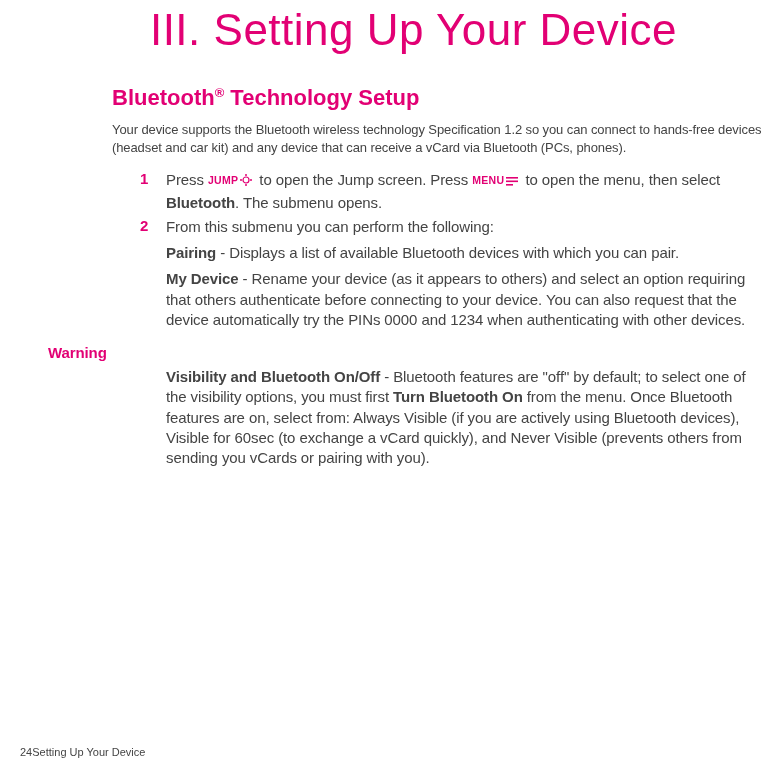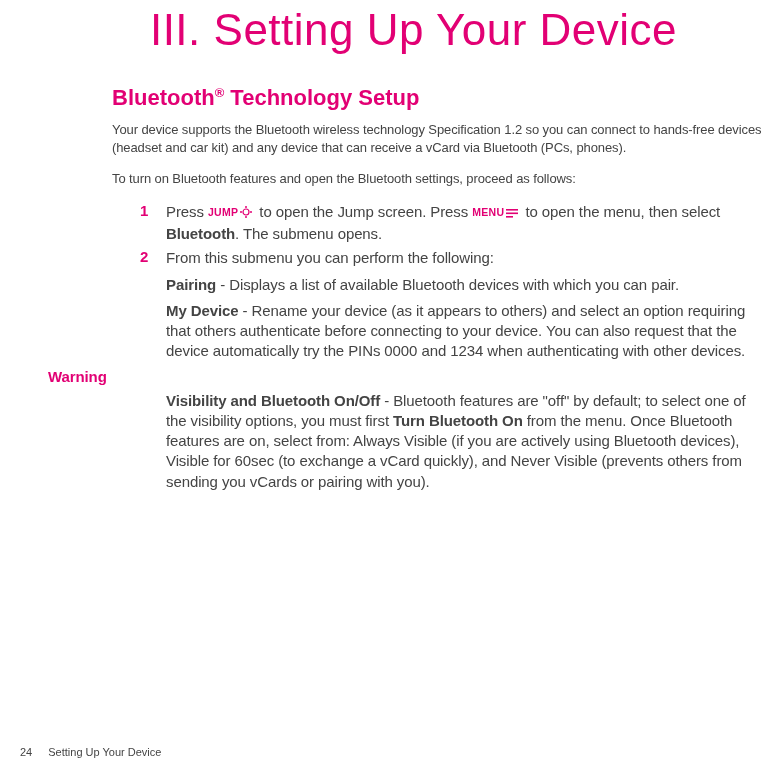--- a/index.html
+++ b/index.html
@@ -77,21 +77,21 @@
       vertical-align: 1px;
     }
     .jump-icon, .menu-icon {
       display: inline-block;
       vertical-align: -2px;
       margin: 0 2px 0 1px;
     }
     .warning-row {
       display: flex;
       align-items: stretch;
-      margin: 0 0 6px 0;
+      margin: 8px 0 6px 0;
     }
     .warning-label {
       width: 128px;
       padding-left: 48px;
       padding-top: 6px;
       color: #e20074;
       font-weight: 700;
       font-size: 15px;
       flex-shrink: 0;
       letter-spacing: -0.1px;
@@ -106,33 +106,32 @@
       margin-left: 12px;
       letter-spacing: -0.1px;
     }
     .footer {
       position: absolute;
       bottom: 22px;
       left: 20px;
       font-size: 11px;
       color: #444;
     }
-    .footer .pnum { margin-right: 16px; }
+    .footer .pnum { }
   </style>
 </head>
 <body>
 
 <h1 class="chapter-title">III. Setting Up Your Device</h1>
 
 <div class="content-block">
   <h2 class="section-heading">
     <span>Bluetooth</span><sup>®</sup><span> Technology Setup</span>
   </h2>
   <p class="body-text">Your device supports the Bluetooth wireless technology Specification 1.2 so you can connect to hands-free devices (headset and car kit) and any device that can receive a vCard via Bluetooth (PCs, phones).</p>
-  <p class="body-text">To turn on Bluetooth features and open the Bluetooth settings, proceed as follows:</p>
 </div>
 
 <div class="ol-row">
   <div class="ol-num">1</div>
   <div class="ol-body">
     <span>Press </span><span class="key-label">JUMP</span><span class="jump-icon"><svg width="14" height="14" viewBox="0 0 14 14">
           <circle cx="7" cy="7" r="3" fill="none" stroke="#e20074" stroke-width="1.2"></circle>
           <circle cx="7" cy="2" r="1" fill="#e20074"></circle>
           <circle cx="7" cy="12" r="1" fill="#e20074"></circle>
           <circle cx="2" cy="7" r="1" fill="#e20074"></circle>

